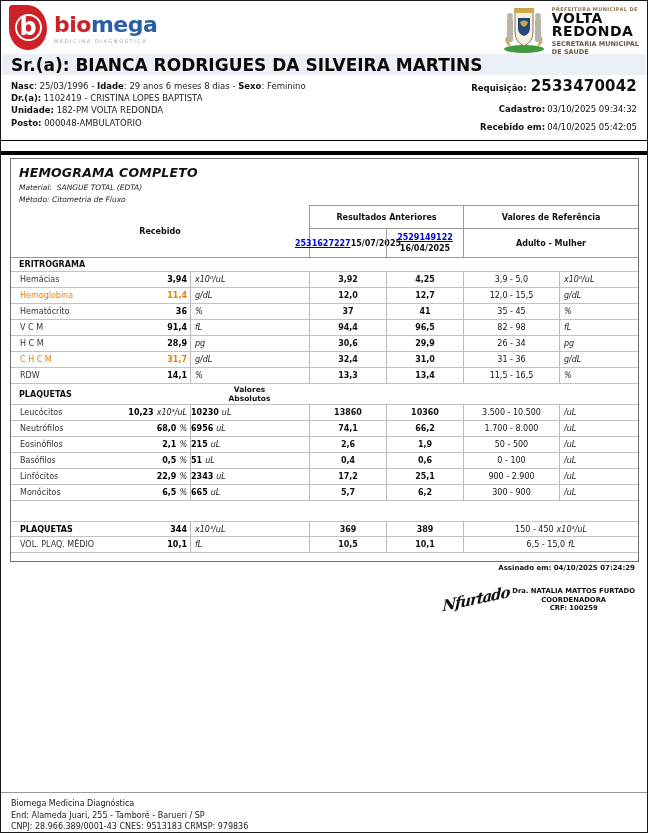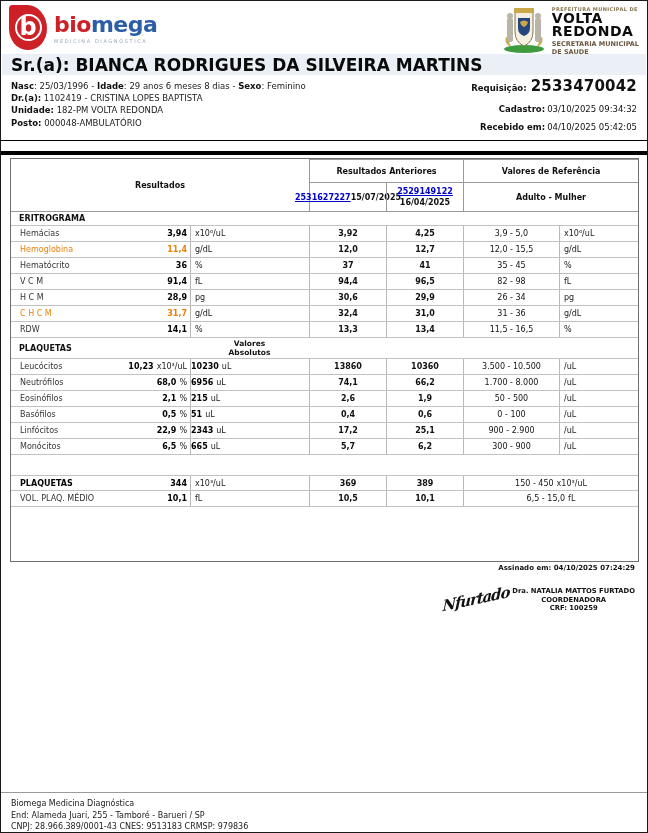--- a/index.html
+++ b/index.html
@@ -67,21 +67,21 @@
   .tbody { flex:1; display:flex; flex-direction:column; font-size:8px; }
   .trow, .sec-row { display:grid; grid-template-columns:179px 119px 77px 77px 96px 79px; }
   .trow { height:16px; border-bottom:1px solid #c2c2c2; }
   .trow.bt { border-top:1px solid #c2c2c2; }
   .cell { display:flex; align-items:center; height:100%; overflow:hidden; }
   .bl { border-left:1px solid #b8b8b8; }
   .c-label { justify-content:space-between; padding-left:9px; }
   .c-label .lab { color:#333; }
   .c-label .vg { padding-right:3px; white-space:nowrap; }
   .val { font-weight:bold; color:#000; }
-  .unit { color:#222; font-weight:normal; }
+  .unit { font-style:italic; color:#222; font-weight:normal; }
   .vg .unit { margin-left:3px; }
   .c-unit { padding-left:4px; }
   .c-abs { justify-content:flex-start; padding-right:46px; white-space:nowrap; }
   .c-abs .unit { margin-left:3px; }
   .c-prev { justify-content:center; font-weight:bold; }
   .c-ref { justify-content:center; }
   .c-refunit { padding-left:4px; }
   .c-refmerged { grid-column:5 / 7; justify-content:center; }
   .c-refmerged .unit { margin-left:3px; }
   .flag .lab, .flag.vg, .flag .val { color:#e8820a !important; }
@@ -169,23 +169,28 @@
       <span class="num">2533470042</span>
     </div>
     <div class="kv"><b>Cadastro:</b><span>03/10/2025 09:34:32</span></div>
     <div class="kv"><b>Recebido em:</b><span>04/10/2025 05:42:05</span></div>
   </div>
 
   <div class="sep-thin"></div>
   <div class="sep-thick"></div>
 
   <div class="report-box">
+    <div class="rb-title">
+      <h1>HEMOGRAMA COMPLETO</h1>
+      <div class="mline"><span>Material:</span>&nbsp; <span>SANGUE TOTAL (EDTA)</span></div>
+      <div class="mline"><span>Método:</span> <span>Citometria de Fluxo</span></div>
+    </div>
 
     <div class="thead">
-      <div class="hc h-result">Resultados</div>
+      <div class="hc h-result">Recebido</div>
       <div class="hc h-prev">Resultados Anteriores</div>
       <div class="hc h-ref">Valores de Referência</div>
       <div class="hc h-p1">
         <a href="#">2531627227</a>
         <span>15/07/2025</span>
       </div>
       <div class="hc h-p2">
         <a href="#">2529149122</a>
         <span>16/04/2025</span>
       </div>

